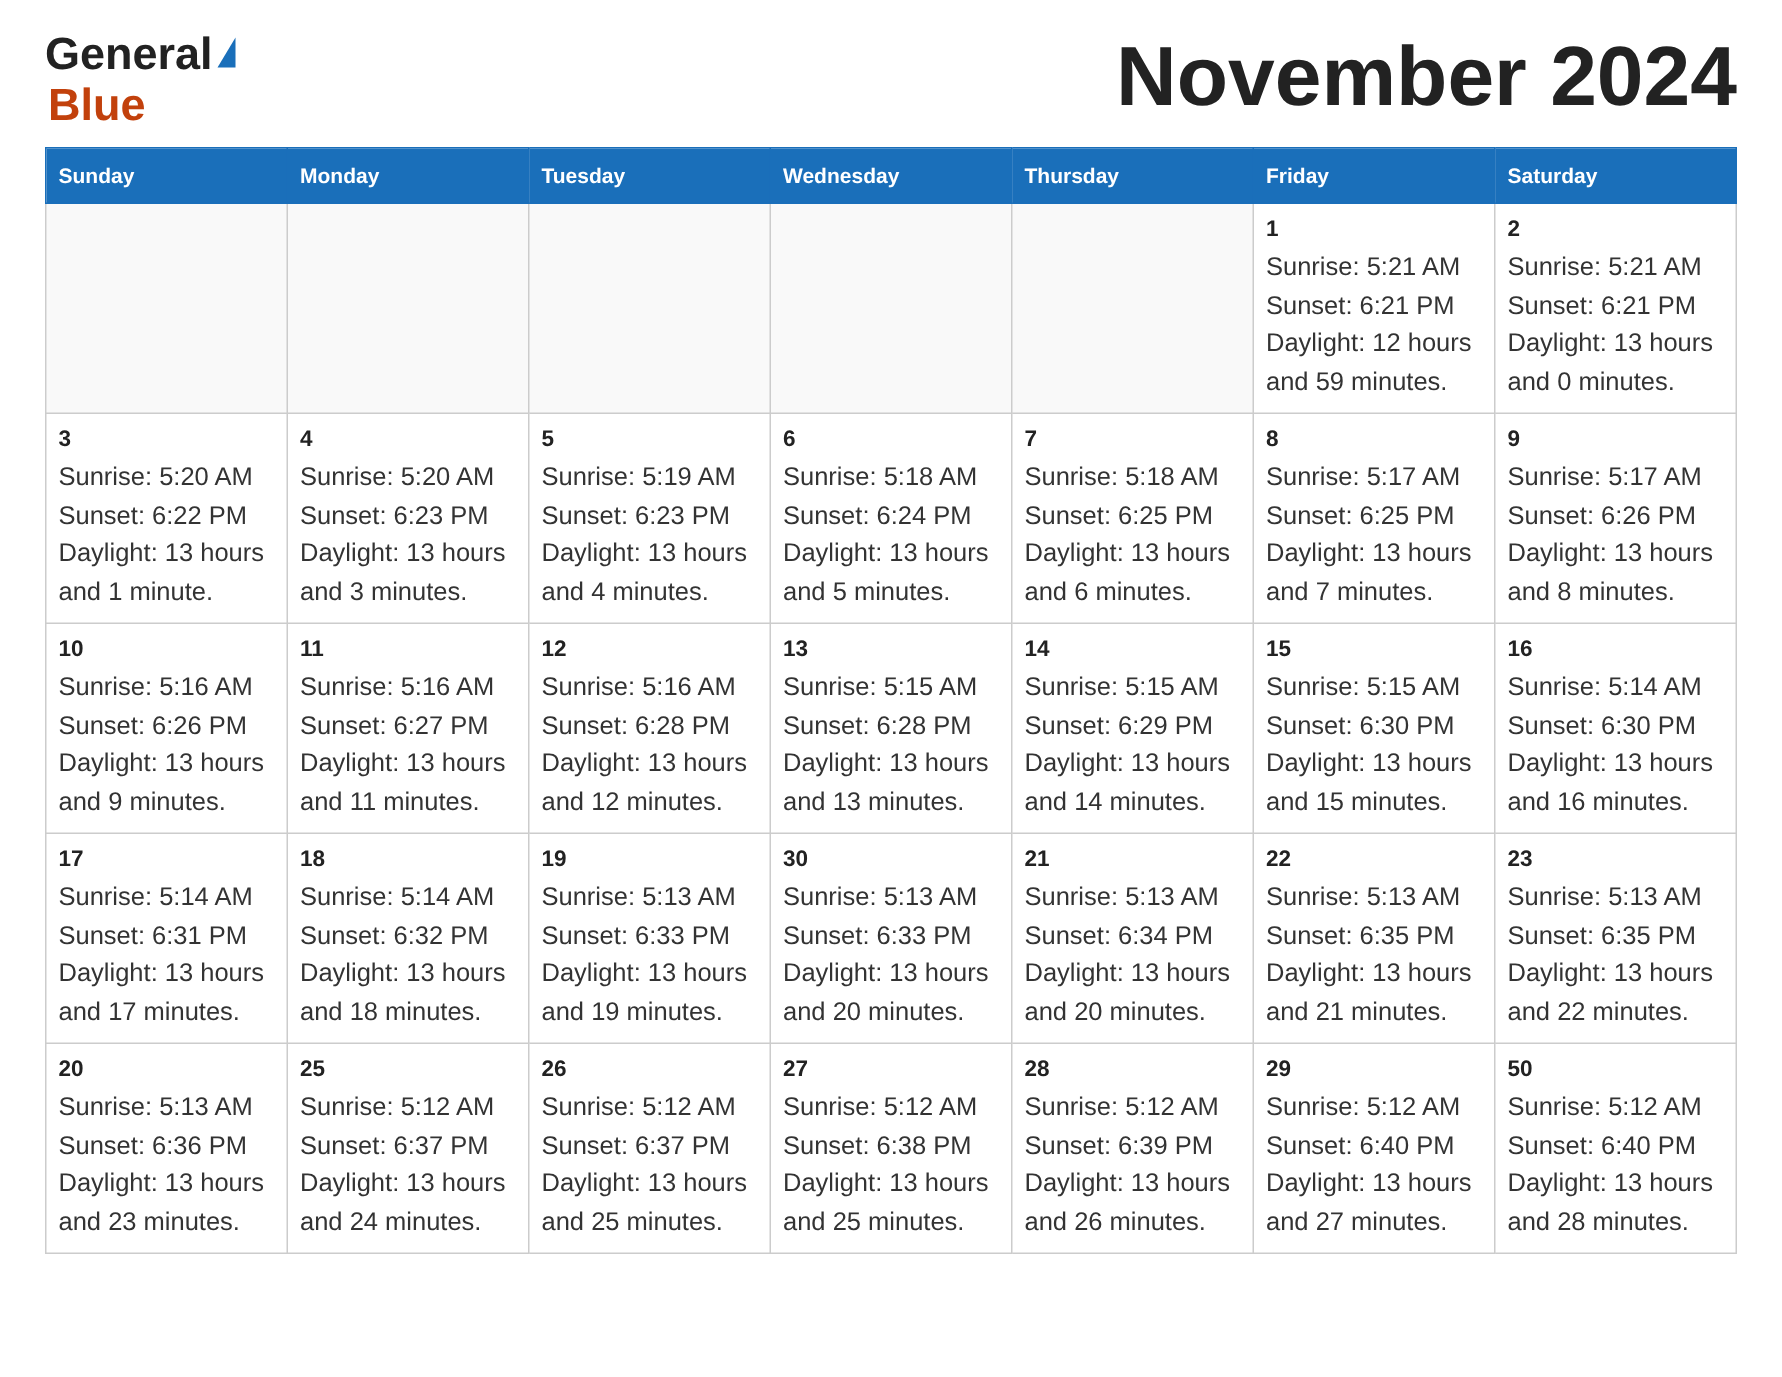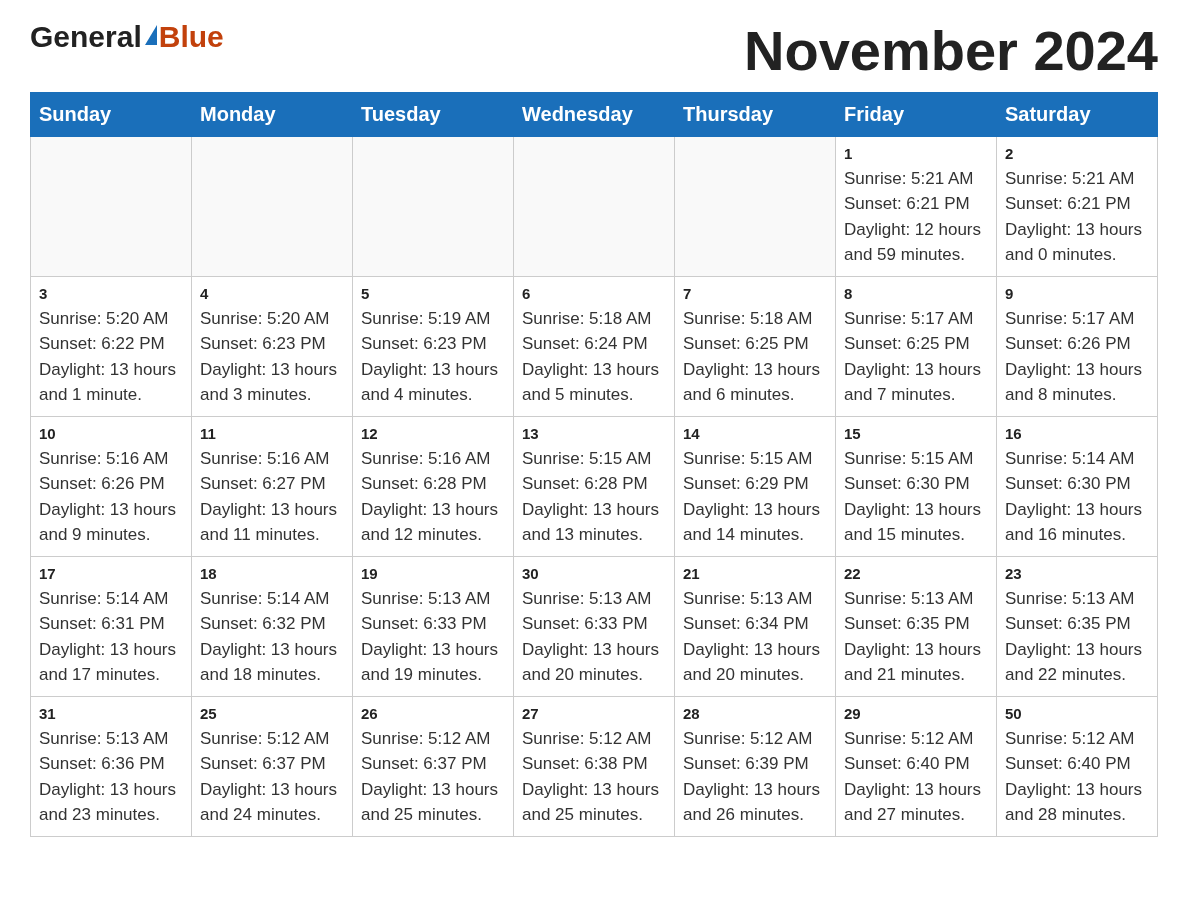--- a/index.html
+++ b/index.html
@@ -31,21 +31,21 @@
       margin-top: 4px;
     }
     #calendar {
       width: 100%;
       border-collapse: collapse;
       margin-top: 10px;
     }
     #calendar thead th {
       background-color: #1a6fba;
       color: #fff;
-      font-size: 20px;
+      font-size: 14px;
       font-weight: bold;
       padding: 10px 8px;
       text-align: left;
       border: 1px solid #1a6fba;
     }
     #calendar tbody td {
       vertical-align: top;
       padding: 8px;
       border: 1px solid #ccc;
       font-size: 13px;
@@ -66,21 +66,21 @@
       line-height: 1.5;
     }
     tbody tr td {
       background: #fff;
     }
     .empty-cell {
       background: #f9f9f9;
     }
     .logo-wrapper {
       display: flex;
-      flex-direction: row;
+      flex-direction: column;
     }
     .logo-line1 {
       display: flex;
       align-items: center;
     }
     .logo-general {
       font-size: 30px;
       font-weight: bold;
       color: #222;
     }
@@ -233,21 +233,21 @@
           <span class="day-number">22</span>
           <div class="day-info">Sunrise: 5:13 AM<br>Sunset: 6:35 PM<br>Daylight: 13 hours<br>and 21 minutes.</div>
         </td>
         <td>
           <span class="day-number">23</span>
           <div class="day-info">Sunrise: 5:13 AM<br>Sunset: 6:35 PM<br>Daylight: 13 hours<br>and 22 minutes.</div>
         </td>
       </tr>
       <tr>
         <td>
-          <span class="day-number">31</span>
+          <span class="day-number">20</span>
           <div class="day-info">Sunrise: 5:13 AM<br>Sunset: 6:36 PM<br>Daylight: 13 hours<br>and 23 minutes.</div>
         </td>
         <td>
           <span class="day-number">25</span>
           <div class="day-info">Sunrise: 5:12 AM<br>Sunset: 6:37 PM<br>Daylight: 13 hours<br>and 24 minutes.</div>
         </td>
         <td>
           <span class="day-number">26</span>
           <div class="day-info">Sunrise: 5:12 AM<br>Sunset: 6:37 PM<br>Daylight: 13 hours<br>and 25 minutes.</div>
         </td>

